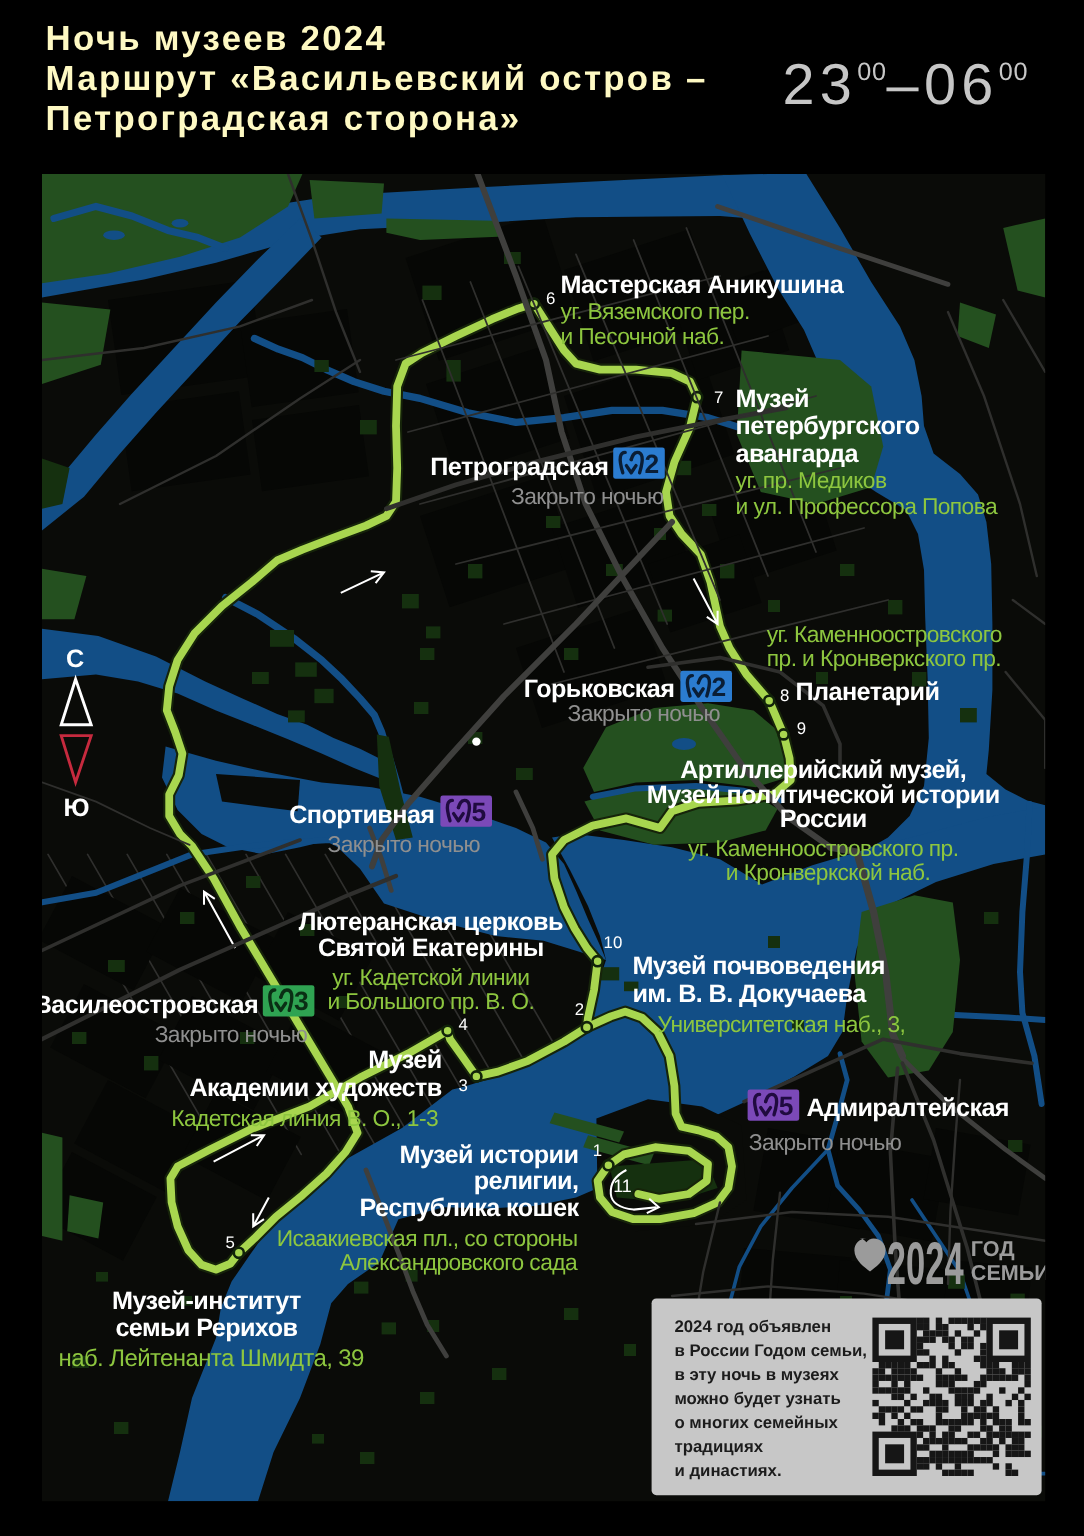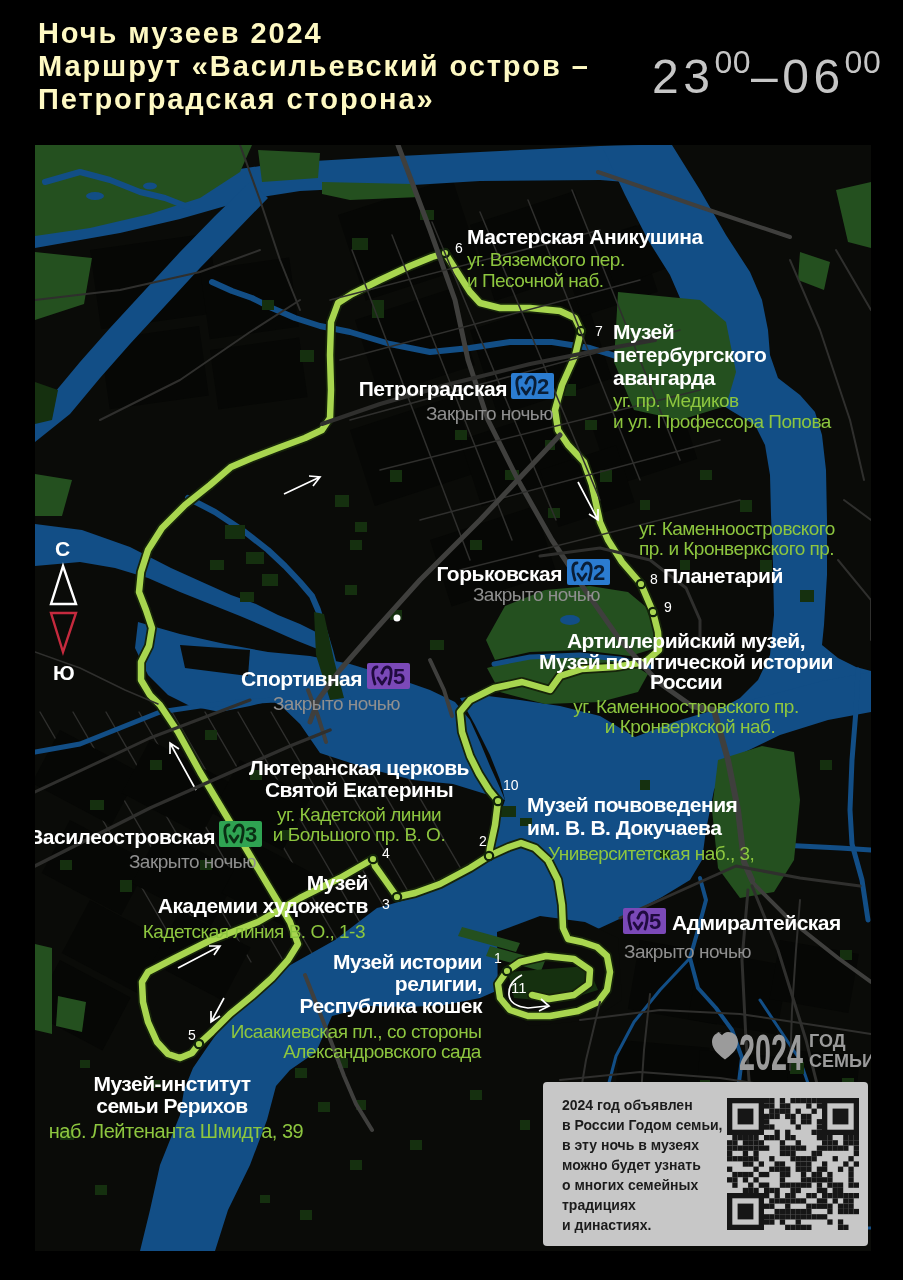--- a/index.html
+++ b/index.html
@@ -1,18 +1,18 @@
 <!DOCTYPE html>
 <html><head><meta charset="utf-8">
 <style>
 html,body{margin:0;padding:0;background:#000000;width:903px;height:1280px;overflow:hidden;}
 body{font-family:"Liberation Sans",sans-serif;position:relative;}
 .hdr{position:absolute;left:38px;top:17px;color:#fef9c3;font-weight:bold;font-size:29px;line-height:33px;letter-spacing:1.9px;}
 .time{position:absolute;left:652px;top:44px;color:#c6c6c6;font-weight:normal;font-size:48px;letter-spacing:4.5px;}
-.time sup{font-size:32px;vertical-align:20px;letter-spacing:0.5px;}
+.time sup{font-size:21px;vertical-align:20px;letter-spacing:0.5px;}
 </style></head>
 <body>
 
 <div class="hdr">Ночь музеев 2024<br>Маршрут «Васильевский остров –<br>Петроградская сторона»</div>
 
 <div class="time">23<sup>00</sup>–06<sup>00</sup></div>
 
 <svg width="836" height="1106" viewBox="35 145 836 1106" style="position:absolute;left:35px;top:145px;background:#0a0b08">
 
 <path d="M40,712 L185,962" fill="none" stroke="#2f2f2d" stroke-width="1.4" stroke-linecap="round" stroke-linejoin="round"></path>

